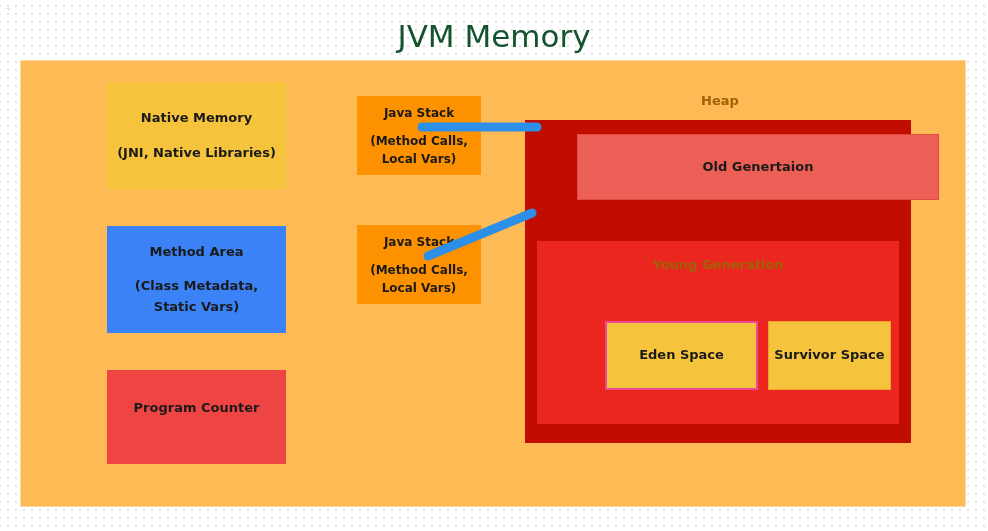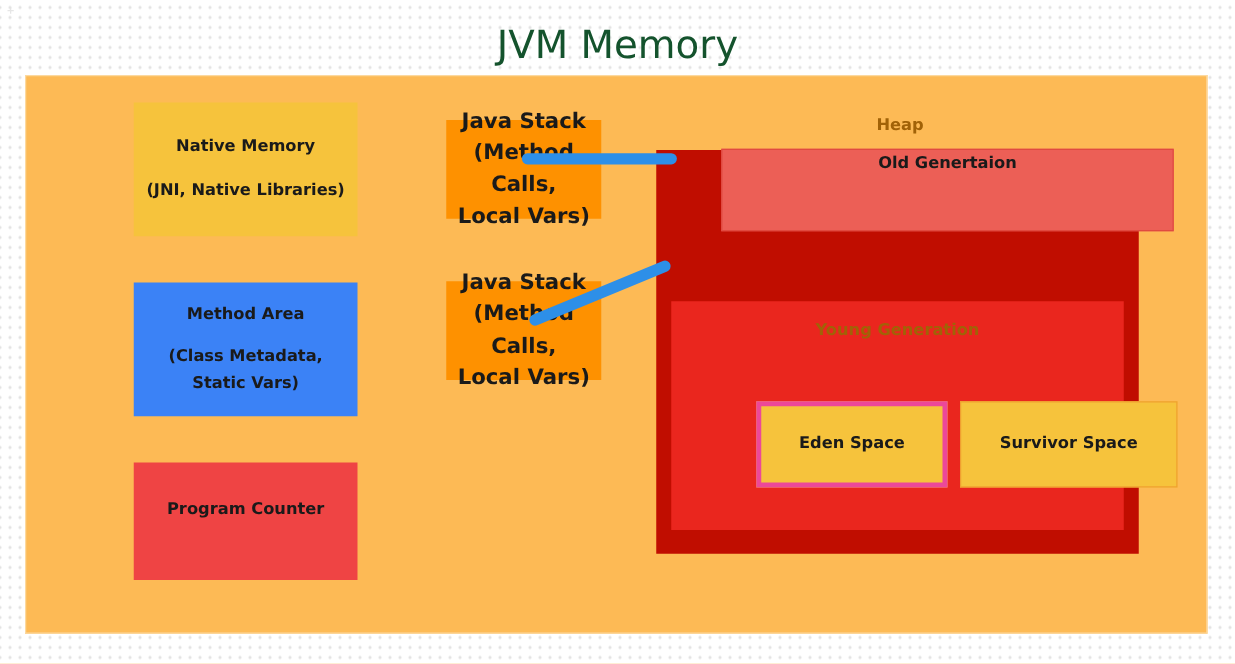--- a/index.html
+++ b/index.html
@@ -29,21 +29,21 @@
       position: absolute; left: 20px; top: 60px; width: 946px; height: 447px;
       background: #fdba55; border: 1px solid #fcd9a0; box-sizing: border-box;
     }
     .box {
       position: absolute; display: flex; flex-direction: column;
       align-items: center; justify-content: center; text-align: center;
       font-family: "DejaVu Sans", sans-serif; font-weight: bold;
       font-size: 13px; color: #1a1a1a; box-sizing: border-box; line-height: 1.25; margin-left: 40px;
     }
     .box .gap { height: 18px; }
-    .small { font-size: 17px; line-height: 1.5; }
+    .small { font-size: 12px; line-height: 1.5; }
     .small .gap { height: 10px; }
     .abs { position: absolute; }
     .label {
       font-family: "DejaVu Sans", sans-serif; font-weight: bold; font-size: 13px;
       color: #a16207; text-align: center;
     }
     svg.arrows { position: absolute; left: 0; top: 0; }
   </style>
 </head>
 <body>
@@ -83,31 +83,31 @@
   <span>Java Stack</span>
   <span class="gap"></span>
   <span>(Method Calls,</span>
   <span>Local Vars)</span>
 </div>
 
 <div class="abs label" style="left:660px; top:93px; width:120px;">Heap</div>
 
 <div class="abs" style="left:525px; top:120px; width:386px; height:323px; background:#c00d00;"></div>
 
-<div class="box" style="left:537px; top:119px; width:362px; height:66px; background:#ec5f56; border:1px solid #e04a40; justify-content:space-between; padding:3px 0 2px;">
+<div class="box" style="left:537px; top:134px; width:362px; height:66px; background:#ec5f56; border:1px solid #e04a40; justify-content:center; padding:3px 0 2px;">
   <span>Old Genertaion</span>
 </div>
 
 <div class="abs" style="left:537px; top:241px; width:362px; height:183px; background:#ea261e;"></div>
 <div class="abs label" style="left:537px; width:362px; top:257px;">Young Generation</div>
 
-<div class="box" style="left:565px; top:321px; width:153px; height:69px; background:#f6c33c; border:4px solid #ec4899;">
+<div class="box" style="left:565px; top:321px; width:153px; height:69px; background:#f6c33c; border:2px solid #ec4899;">
   <span>Eden Space</span>
 </div>
 
-<div class="box" style="left:728px; top:321px; width:174px; height:69px; background:#f6c33c; border:1px solid #f0a030;">
+<div class="box" style="left:728px; top:321px; width:123px; height:69px; background:#f6c33c; border:1px solid #f0a030;">
   <span>Survivor Space</span>
 </div>
 
 <svg class="arrows" width="988" height="531">
   <path d="M422 127 L537 127" stroke="#2d8fe8" stroke-width="9" stroke-linecap="round" fill="none"></path>
   <path d="M428 256 L532 213" stroke="#2d8fe8" stroke-width="9" stroke-linecap="round" fill="none"></path>
 </svg>
 
 </body></html>

